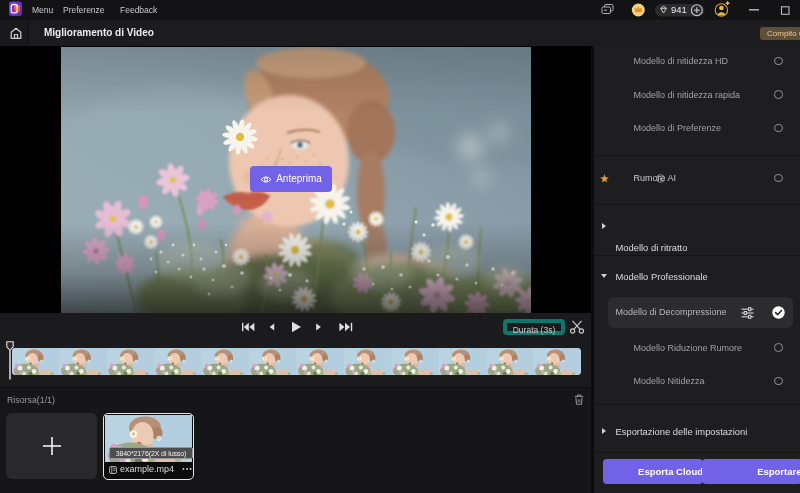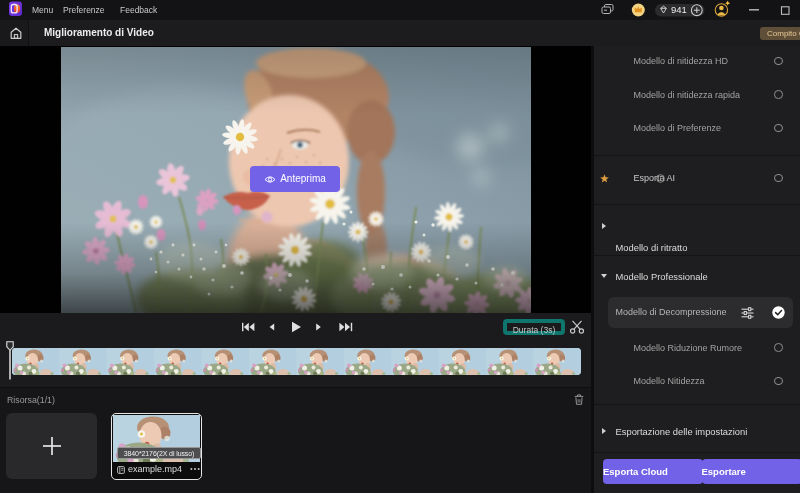--- a/index.html
+++ b/index.html
@@ -15,50 +15,50 @@
   
   #header { position:absolute; left:0; top:20px; width:800px; height:26px; background:#1c1c1e; }
   #homecol { position:absolute; left:0; top:0; width:29px; height:26px; border-right:1px solid #101012; background:#19191b; }
   #htitle { position:absolute; left:44px; top:0; height:26px; line-height:26px; font-size:10px; font-weight:bold; color:#ececec; }
   #compito { position:absolute; left:760px; top:7px; width:40px; height:13px; background:#5f4e38; border-radius:3px 0 0 3px; color:#e8c795; font-size:8px; line-height:13px; padding-left:7px; white-space:nowrap; overflow:hidden; }
 
   
   #leftpanel { position:absolute; left:0; top:46px; width:591px; height:447px; background:#1b1b1d; }
   #videoarea { position:absolute; left:0; top:0; width:591px; height:267px; background:#010102; }
   #photo { position:absolute; left:61px; top:1px; width:470px; height:266px; }
-  #anteprima { position:absolute; left:250px; top:120px; width:90px; height:26px; background:#7262e8; border-radius:4px; color:#fff; font-size:10px; line-height:26px; text-align:center; }
+  #anteprima { position:absolute; left:250px; top:120px; width:82px; height:26px; background:#7262e8; border-radius:4px; color:#fff; font-size:10px; line-height:26px; text-align:center; }
 
   #controls { position:absolute; left:0; top:267px; width:591px; height:28px; background:#1b1b1d; }
   #timecode { position:absolute; left:11px; top:0; height:28px; line-height:28px; font-size:8.2px; color:#8f8f8f; }
   #durata { position:absolute; left:503px; top:6px; width:62px; height:16px; border:4px solid #0f766e; border-radius:4px; color:#c6c6c6; font-size:8.5px; line-height:14px; text-align:center; }
 
   #timelinearea { position:absolute; left:0; top:295px; width:591px; height:47px; background:#1b1b1d; border-bottom:1px solid #0e0e10; }
   #strip { position:absolute; left:12px; top:7px; width:569px; height:27px; border-radius:4px; overflow:hidden; background:#b9d4e3; }
 
   #resourcearea { position:absolute; left:0; top:342px; width:591px; height:105px; background:#161618; }
   #risorsa { position:absolute; left:7px; top:4px; height:16px; line-height:16px; font-size:8.8px; color:#9a9a9a; }
   #plusbox { position:absolute; left:6px; top:25px; width:91px; height:66px; background:#29292b; border-radius:6px; }
-  #card { position:absolute; left:103px; top:25px; width:91px; height:67px; background:#0c0c0c; border:1.5px solid #e6e6e6; border-radius:5px;margin-left:8px; }
+  #card { position:absolute; left:103px; top:25px; width:91px; height:67px; background:#0c0c0c; border:1.5px solid #e6e6e6; border-radius:5px; }
   #cardlabel { position:absolute; left:0px; top:47px; width:88px; height:17px; color:#dedede; font-size:9px; line-height:17px; }
   #badge { position:absolute; left:5px; top:33px; width:84px; height:12px; background:#4e4e50; border:0.5px solid #979797; border-radius:2px; color:#f0f0f0; font-size:7px; line-height:11px; text-align:center; letter-spacing:-0.1px; white-space:nowrap; overflow:hidden; }
 
   
   #vdivider { position:absolute; left:591px; top:46px; width:3px; height:447px; background:#0d0d0f; }
 
   
   #sidebar { position:absolute; left:594px; top:46px; width:206px; height:447px; background:#1e1e20; }
   .sitem { position:absolute; left:0; width:206px; font-size:9px; color:#a2a2a2; }
   .sitem .txt { position:absolute; left:21.5px; top:0;margin-left:18px; }
   .radio { position:absolute; left:180.3px; width:8.5px; height:8.5px; border:1px solid #8f8f8f; border-radius:50%; }
   .sep { position:absolute; left:0; width:206px; height:1px; background:#141416; }
   .shead { position:absolute; left:0; width:206px; font-size:9.4px; color:#dcdcdc; }
   .arrow-r { position:absolute; left:8px; width:0; height:0; border-left:4.5px solid #d0d0d0; border-top:3.2px solid transparent; border-bottom:3.2px solid transparent; }
   .arrow-d { position:absolute; left:7px; width:0; height:0; border-top:4.5px solid #d0d0d0; border-left:3.2px solid transparent; border-right:3.2px solid transparent; }
   #selcard { position:absolute; left:13.5px; top:251px; width:185px; height:31px; background:#2c2c2e; border-radius:6px; }
-  .btn { position:absolute; top:412.5px; width:100px; height:25.5px; background:#7262e8; border-radius:4px; color:#fff; font-size:9.5px; font-weight:bold; text-align:left; line-height:25.5px; }
+  .btn { position:absolute; top:412.5px; width:100px; height:25.5px; background:#7262e8; border-radius:4px; color:#fff; font-size:9.5px; font-weight:bold; text-align:right; line-height:25.5px; }
 </style>
 </head>
 <body>
 <div id="app">
 
   <div id="titlebar">
     <span class="menuitem" style="left:32px;">Menu</span>
     <span class="menuitem" style="left:63px;">Preferenze</span>
     <span class="menuitem" style="left:120px;">Feedback</span>
     <svg class="abs" style="left:0; top:0;" width="800" height="20" viewBox="0 0 800 20">
@@ -505,21 +505,21 @@
       </div>
     <div class="sitem" style="top:77px;">
         <span class="txt">Modello di Preferenze</span>
         <span class="radio" style="top:0.5px;"></span>
       </div>
     <div class="sep" style="top:108.5px;"></div>
     <div class="sitem" style="top:127px; color:#c9c9c9;">
       <svg style="position:absolute; left:6px; top:0.5px;" width="9" height="9" viewBox="0 0 9 9">
           <path d="M4.5,0.3 L5.6,3.2 L8.8,3.4 L6.3,5.4 L7.1,8.5 L4.5,6.8 L1.9,8.5 L2.7,5.4 L0.2,3.4 L3.4,3.2 Z" fill="#dc9e3e"></path>
         </svg>
-      <span class="txt">Esporta AI</span>
+      <span class="txt">Rumore AI</span>
       <svg style="position:absolute; left:61.5px; top:0.5px;" width="9" height="9" viewBox="0 0 9 9">
         <circle cx="4.5" cy="4.5" r="3.8" fill="none" stroke="#9a9a9a" stroke-width="0.9"></circle>
         <line x1="4.5" y1="4" x2="4.5" y2="6.6" stroke="#9a9a9a" stroke-width="1"></line>
         <circle cx="4.5" cy="2.6" r="0.6" fill="#9a9a9a"></circle>
       </svg>
       <span class="radio" style="top:0.5px;"></span>
     </div>
     <div class="sep" style="top:158px;"></div>
     <div class="shead" style="top:175.5px;">
         <span class="arrow-r" style="top:1.5px;"></span>

